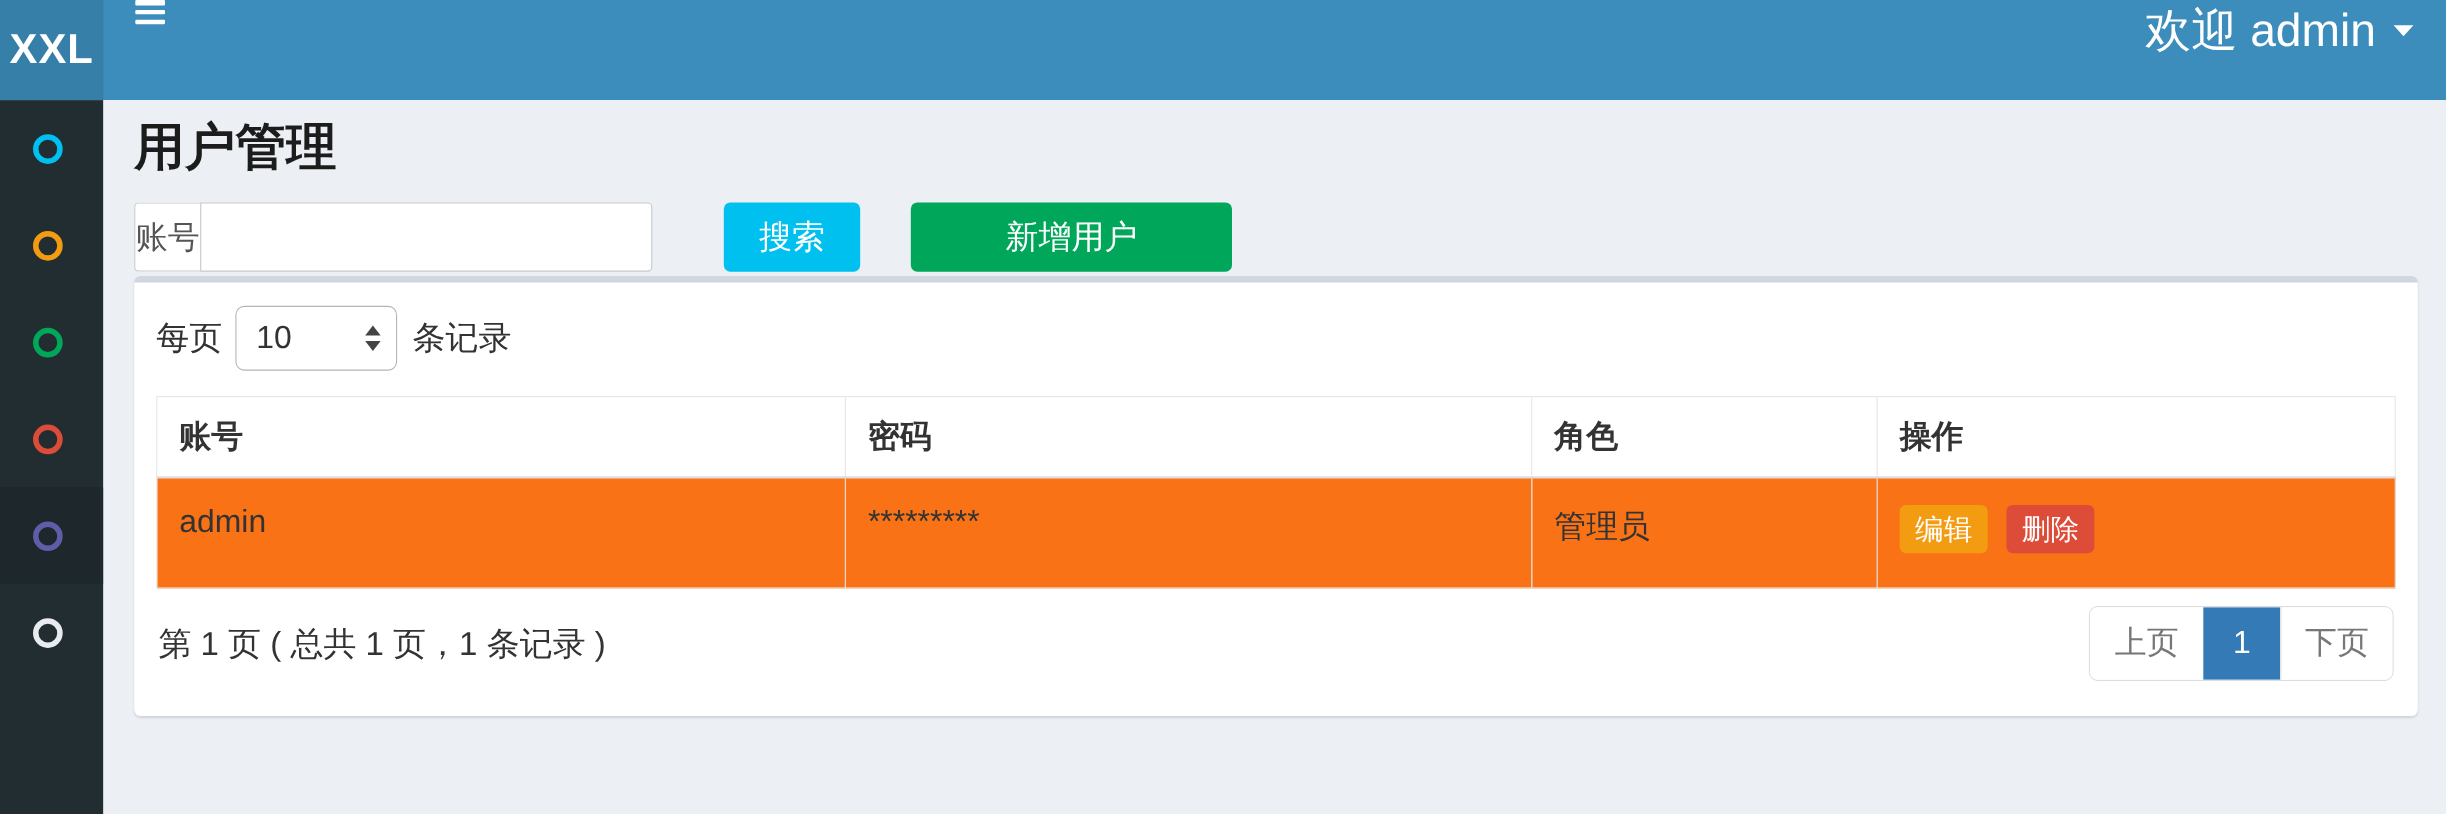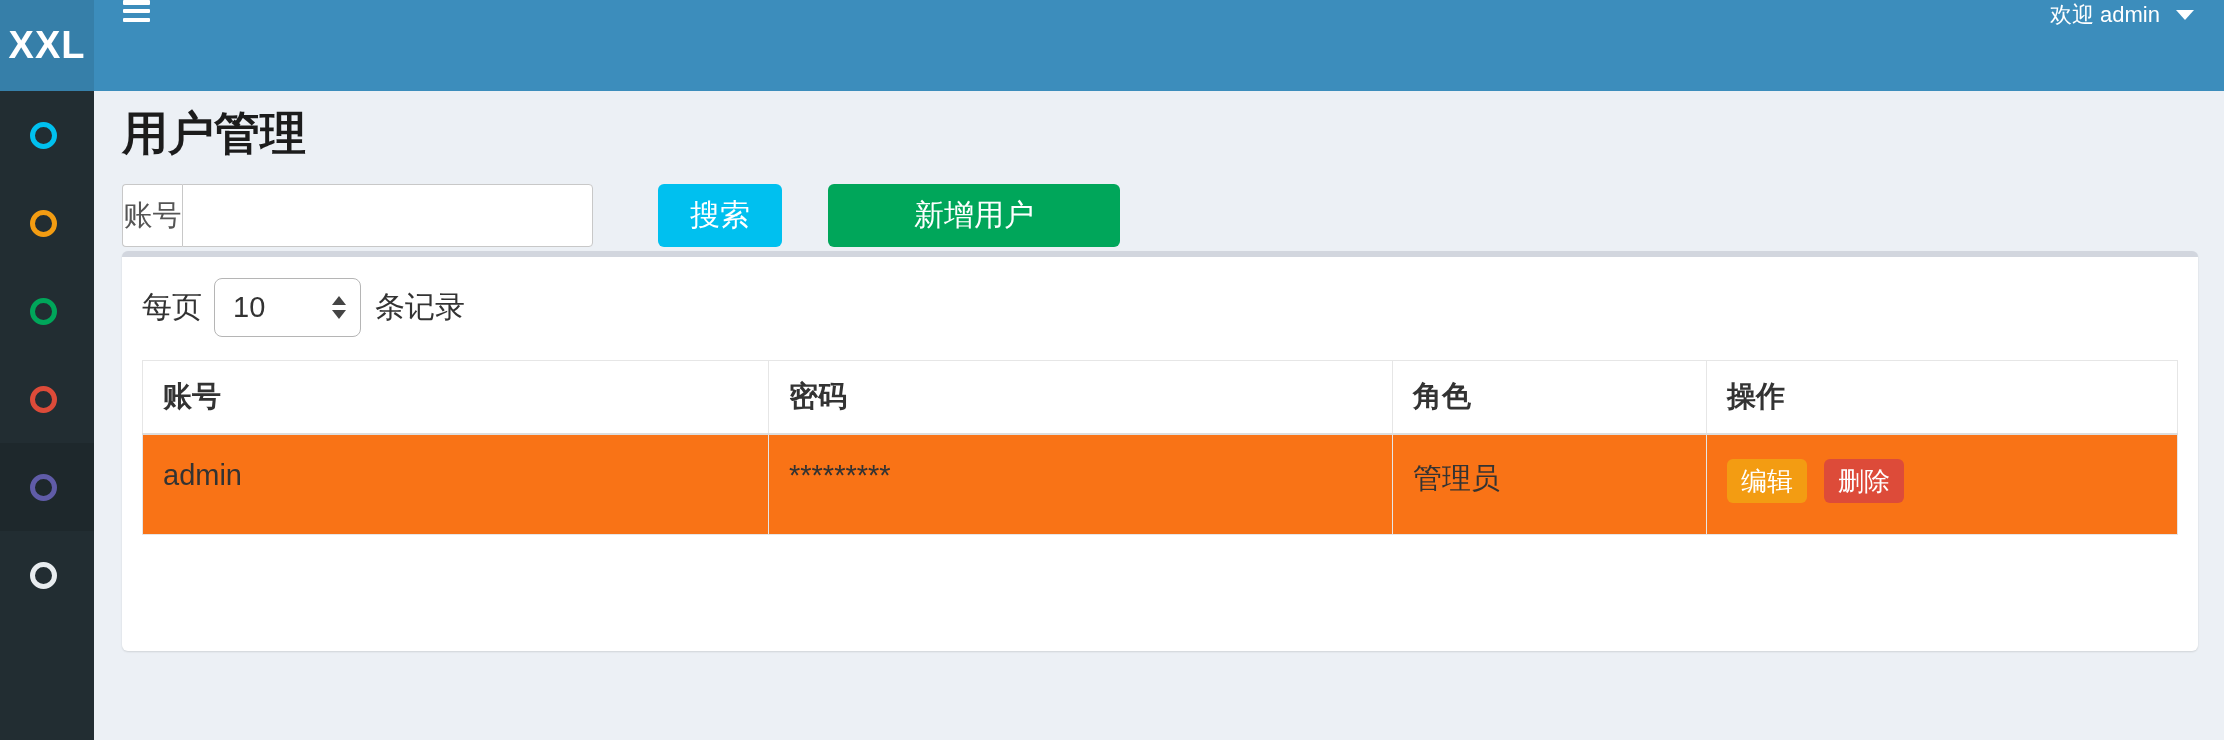--- a/index.html
+++ b/index.html
@@ -18,21 +18,21 @@
   .logo {
     width: 94px; height: 91px; background: #367fa9;
     display: flex; align-items: center; justify-content: center;
     color: #fff; font-size: 38px; font-weight: bold; letter-spacing: 1px;
     flex: 0 0 auto;
   }
   .hamburger { margin-left: 29px; width: 27px; height: 22px;
     display: flex; flex-direction: column; justify-content: space-between; cursor: pointer; }
   .hamburger span { display: block; height: 4.5px; background: #fff; border-radius: 1px; }
   .nav-right {
-    margin-left: auto; margin-right: 30px; color: #fff; font-size: 22px;
+    margin-left: auto; margin-right: 30px; color: #fff; font-size: 42px;
     display: flex; align-items: center; cursor: pointer;
   }
   .caret-down {
     margin-left: 16px; width: 0; height: 0;
     border-left: 9px solid transparent; border-right: 9px solid transparent;
     border-top: 10px solid #fff; display: inline-block;
   }
 
   
   .sidebar {
@@ -202,14 +202,22 @@
           <td>*********</td>
           <td>管理员</td>
           <td>
             <span class="btn-xs btn-edit">编辑</span>
             <span class="btn-xs btn-del">删除</span>
           </td>
         </tr>
       </tbody>
     </table>
 
+    <div class="box-footer">
+      <div class="page-info">第 1 页 ( 总共 1 页，1 条记录 )</div>
+      <ul class="pagination">
+        <li class="pg-prev">上页</li>
+        <li class="pg-cur">1</li>
+        <li class="pg-next">下页</li>
+      </ul>
+    </div>
   </section>
 </main>
 
 </body></html>

